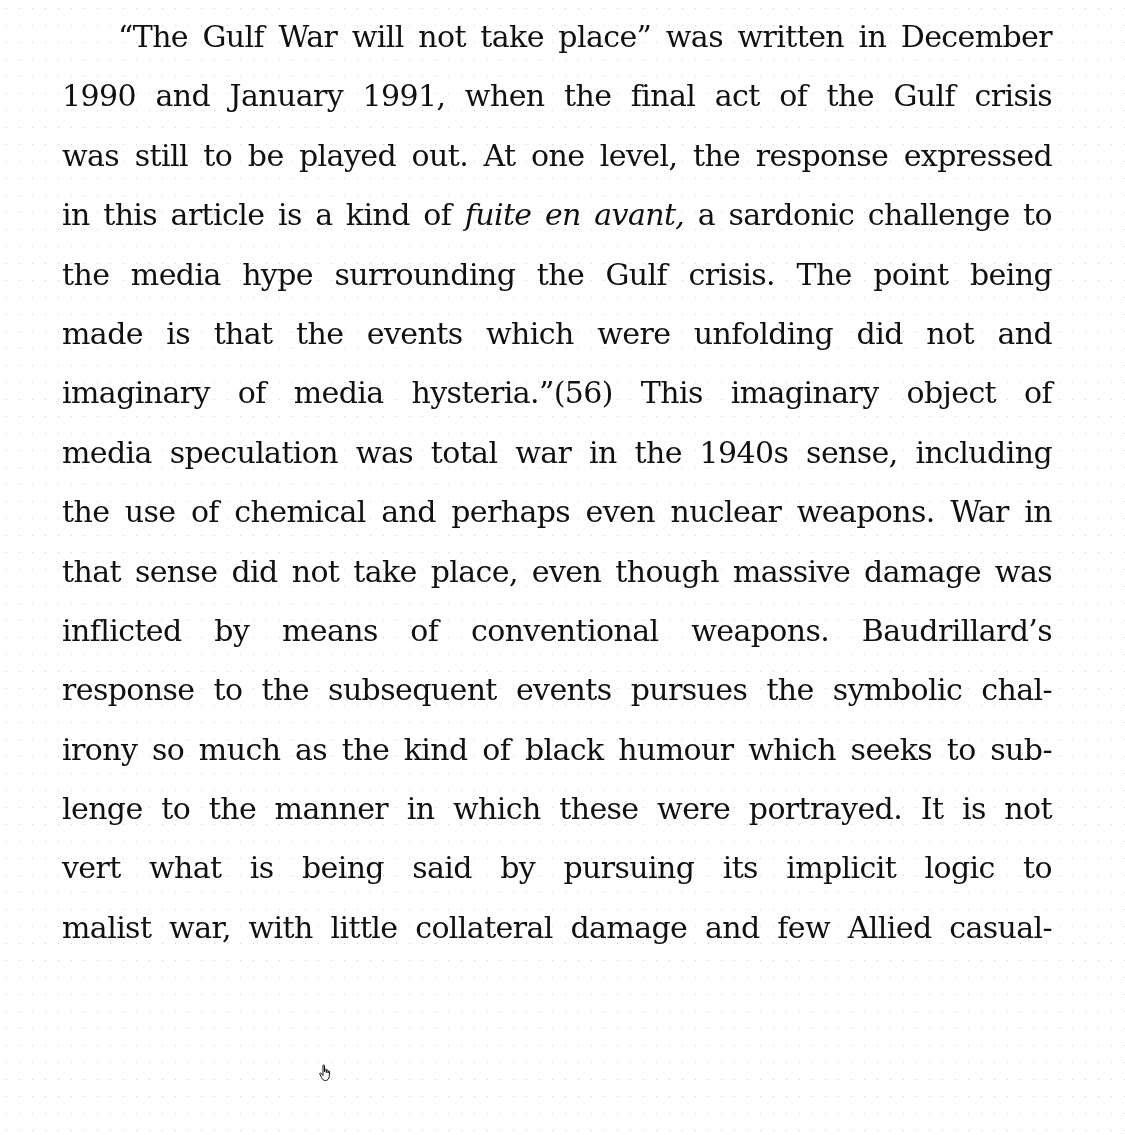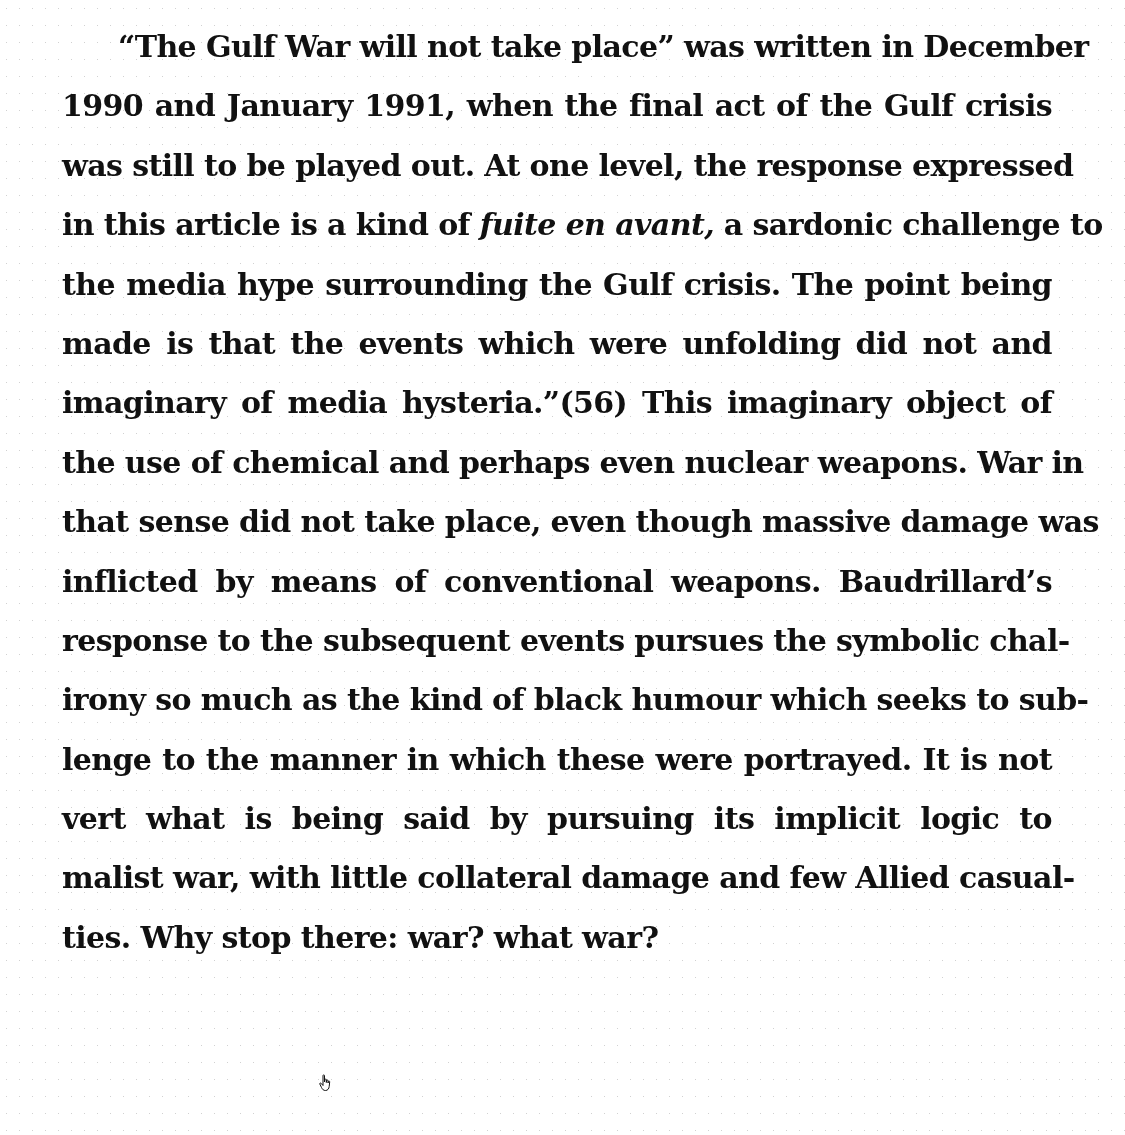--- a/index.html
+++ b/index.html
@@ -13,24 +13,23 @@
     overflow: hidden;
     position: relative;
     background-color: #ffffff;
     background-image:
       radial-gradient(circle, rgba(0,0,0,0.18) 0.6px, transparent 1px);
     background-size: 13px 17px;
   }
   .page {
     position: absolute;
     left: 0;
-    top: 16px;
+    top: 6px;
     width: 1125px;
     height: 984px;
-    font-weight: bold;
   }
   .paragraph {
     position: absolute;
     left: 62px;
     top: 4px;
     width: 990px;
     font-family: "DejaVu Serif", "Liberation Serif", serif;
     font-size: 30px;
     color: #111111;
     letter-spacing: -0.6px;
@@ -65,29 +64,29 @@
 
 <div class="page">
   <div class="paragraph">
     <span class="line first">“The Gulf War will not take place” was written in December</span>
     <span class="line">1990 and January 1991, when the final act of the Gulf crisis</span>
     <span class="line">was still to be played out. At one level, the response expressed</span>
     <span class="line"><span>in this article is a kind of </span><span class="it">fuite en avant,</span><span> a sardonic challenge to</span></span>
     <span class="line">the media hype surrounding the Gulf crisis. The point being</span>
     <span class="line">made is that the events which were unfolding did not and</span>
     <span class="line">imaginary of media hysteria.”(56) This imaginary object of</span>
+    <span class="line">media speculation was total war in the 1940s sense, including</span>
     <span class="line">the use of chemical and perhaps even nuclear weapons. War in</span>
     <span class="line">that sense did not take place, even though massive damage was</span>
     <span class="line">inflicted by means of conventional weapons. Baudrillard’s</span>
     <span class="line">response to the subsequent events pursues the symbolic chal-</span>
     <span class="line">irony so much as the kind of black humour which seeks to sub-</span>
     <span class="line">lenge to the manner in which these were portrayed. It is not</span>
     <span class="line">vert what is being said by pursuing its implicit logic to</span>
     <span class="line">malist war, with little collateral damage and few Allied casual-</span>
-    <span class="line last">ties. Why stop there: war? what war?</span>
   </div>
 
   <div class="cursor">
     <svg width="14" height="18" viewBox="0 0 14 18">
       <path d="M5 1.5 C5 0.7 6.5 0.7 6.5 1.5 L6.5 8 L7 5.5 C7.2 4.8 8.5 4.9 8.4 5.7 L8.3 8.5 L8.8 6.5 C9 5.8 10.2 5.9 10.1 6.7 L10 9 L10.5 7.5 C10.8 6.9 11.8 7.1 11.7 7.8 L11.2 12.5 C11 14.5 9.8 16.5 7.5 16.5 C5.5 16.5 4.5 15.5 3.5 13.5 L1.8 10 C1.5 9.2 2.6 8.6 3.1 9.3 L5 11.5 Z" fill="#ffffff" stroke="#111111" stroke-width="1"></path>
     </svg>
   </div>
 </div>
 
 </body></html>

